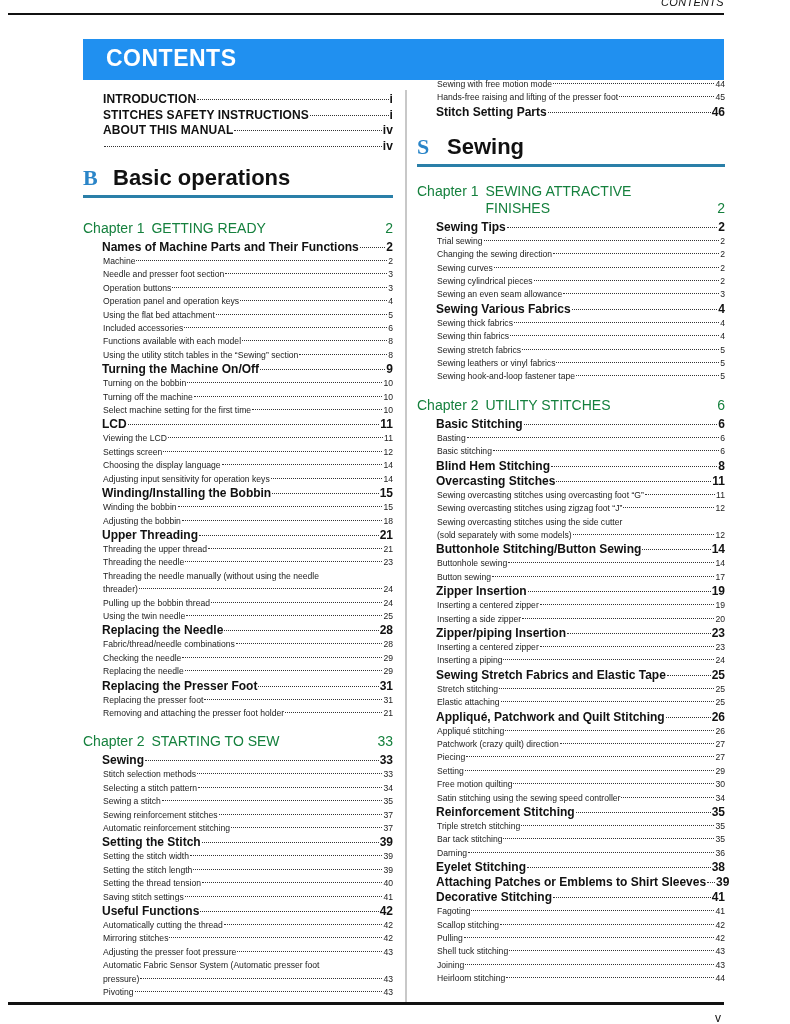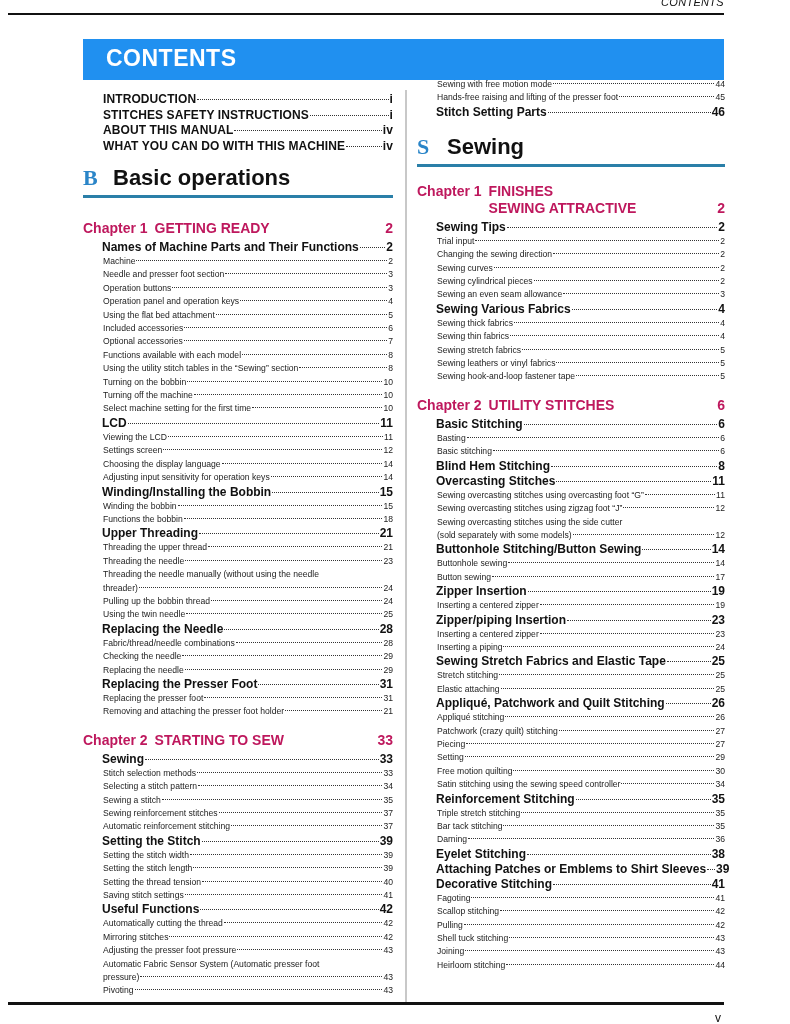--- a/index.html
+++ b/index.html
@@ -39,21 +39,21 @@
 
   .front { font-size: 12px; font-weight: bold; line-height: 15.5px; padding-left: 20px; letter-spacing: 0.1px; }
   .part-head {
     display: flex; align-items: baseline; border-bottom: 3px solid #2a7fa8;
     padding-bottom: 4px; margin-top: 12px;
   }
   .part-letter { color: #2a85c8; font-size: 22px; font-weight: bold; width: 30px; font-family: "Liberation Serif", serif; }
   .part-title { font-size: 22px; font-weight: bold; color: #111; }
 
   .chapter {
-    color: #be185d; font-weight: bold; font-size: 14px; line-height: 17px;
+    color: #15803d; font-weight: normal; font-size: 14px; line-height: 17px;
     display: flex; justify-content: flex-end; margin-top: 18px; margin-bottom: 3px;
   }
   .chapter .ch-num { white-space: nowrap; margin-right: 7px; }
   .chapter .ch-title-wrap { flex: 1 1 auto; }
   .chapter .ch-page { align-self: flex-end; }
 
   .section { font-size: 12px; font-weight: bold; line-height: 15px; padding-left: 19px; }
   .sub { font-size: 8.6px; line-height: 13.4px; padding-left: 20px; color: #222; }
   .sub-wrap-line { font-size: 8.6px; line-height: 13.4px; padding-left: 20px; color: #222; white-space: nowrap; }
 </style>
@@ -80,21 +80,20 @@
         <span class="label">STITCHES SAFETY INSTRUCTIONS</span>
         <span class="leader"></span>
         <span class="page">i</span>
       </div>
       <div class="row front">
         <span class="label">ABOUT THIS MANUAL</span>
         <span class="leader"></span>
         <span class="page">iv</span>
       </div>
       <div class="row front">
-        <span class="label">WHAT YOU CAN DO WITH THIS MACHINE</span>
         <span class="leader"></span>
         <span class="page">iv</span>
       </div>
     </div>
 
   <div class="part-head" style="margin-top:11px;">
     <span class="part-letter">B</span>
     <span class="part-title">Basic operations</span>
   </div>
 
@@ -135,34 +134,34 @@
         <span class="label">Using the flat bed attachment</span>
         <span class="leader"></span>
         <span class="page">5</span>
       </div>
       <div class="row sub">
         <span class="label">Included accessories</span>
         <span class="leader"></span>
         <span class="page">6</span>
       </div>
       <div class="row sub">
-        <span class="label">Optional accessories</span>
-        <span class="leader"></span>
-        <span class="page">7</span>
-      </div>
-      <div class="row sub">
         <span class="label">Functions available with each model</span>
         <span class="leader"></span>
         <span class="page">8</span>
       </div>
       <div class="row sub">
         <span class="label">Using the utility stitch tables in the “Sewing” section</span>
         <span class="leader"></span>
         <span class="page">8</span>
       </div>
+      <div class="row section">
+        <span class="label">Turning the Machine On/Off</span>
+        <span class="leader"></span>
+        <span class="page">9</span>
+      </div>
       <div class="row sub">
         <span class="label">Turning on the bobbin</span>
         <span class="leader"></span>
         <span class="page">10</span>
       </div>
       <div class="row sub">
         <span class="label">Turning off the machine</span>
         <span class="leader"></span>
         <span class="page">10</span>
       </div>
@@ -200,21 +199,21 @@
         <span class="label">Winding/Installing the Bobbin</span>
         <span class="leader"></span>
         <span class="page">15</span>
       </div>
       <div class="row sub">
         <span class="label">Winding the bobbin</span>
         <span class="leader"></span>
         <span class="page">15</span>
       </div>
       <div class="row sub">
-        <span class="label">Functions the bobbin</span>
+        <span class="label">Adjusting the bobbin</span>
         <span class="leader"></span>
         <span class="page">18</span>
       </div>
       <div class="row section">
         <span class="label">Upper Threading</span>
         <span class="leader"></span>
         <span class="page">21</span>
       </div>
       <div class="row sub">
         <span class="label">Threading the upper thread</span>
@@ -394,32 +393,32 @@
 
   <div class="part-head" style="margin-top:14px;">
     <span class="part-letter">S</span>
     <span class="part-title">Sewing</span>
   </div>
 
   <div id="sewing-chapters">
       <div class="chapter" style="margin-top: 16px;">
         <span class="ch-num">Chapter 1</span>
         <span class="ch-title-wrap">
+          <div>SEWING ATTRACTIVE</div>
           <div>FINISHES</div>
-          <div>SEWING ATTRACTIVE</div>
         </span>
         <span class="ch-page">2</span>
       </div>
       <div class="row section">
         <span class="label">Sewing Tips</span>
         <span class="leader"></span>
         <span class="page">2</span>
       </div>
       <div class="row sub">
-        <span class="label">Trial input</span>
+        <span class="label">Trial sewing</span>
         <span class="leader"></span>
         <span class="page">2</span>
       </div>
       <div class="row sub">
         <span class="label">Changing the sewing direction</span>
         <span class="leader"></span>
         <span class="page">2</span>
       </div>
       <div class="row sub">
         <span class="label">Sewing curves</span>
@@ -532,20 +531,25 @@
       <div class="row section">
         <span class="label">Zipper Insertion</span>
         <span class="leader"></span>
         <span class="page">19</span>
       </div>
       <div class="row sub">
         <span class="label">Inserting a centered zipper</span>
         <span class="leader"></span>
         <span class="page">19</span>
       </div>
+      <div class="row sub">
+        <span class="label">Inserting a side zipper</span>
+        <span class="leader"></span>
+        <span class="page">20</span>
+      </div>
       <div class="row section">
         <span class="label">Zipper/piping Insertion</span>
         <span class="leader"></span>
         <span class="page">23</span>
       </div>
       <div class="row sub">
         <span class="label">Inserting a centered zipper</span>
         <span class="leader"></span>
         <span class="page">23</span>
       </div>
@@ -573,21 +577,21 @@
         <span class="label">Appliqué, Patchwork and Quilt Stitching</span>
         <span class="leader"></span>
         <span class="page">26</span>
       </div>
       <div class="row sub">
         <span class="label">Appliqué stitching</span>
         <span class="leader"></span>
         <span class="page">26</span>
       </div>
       <div class="row sub">
-        <span class="label">Patchwork (crazy quilt) stitching</span>
+        <span class="label">Patchwork (crazy quilt) direction</span>
         <span class="leader"></span>
         <span class="page">27</span>
       </div>
       <div class="row sub">
         <span class="label">Piecing</span>
         <span class="leader"></span>
         <span class="page">27</span>
       </div>
       <div class="row sub">
         <span class="label">Setting</span>

